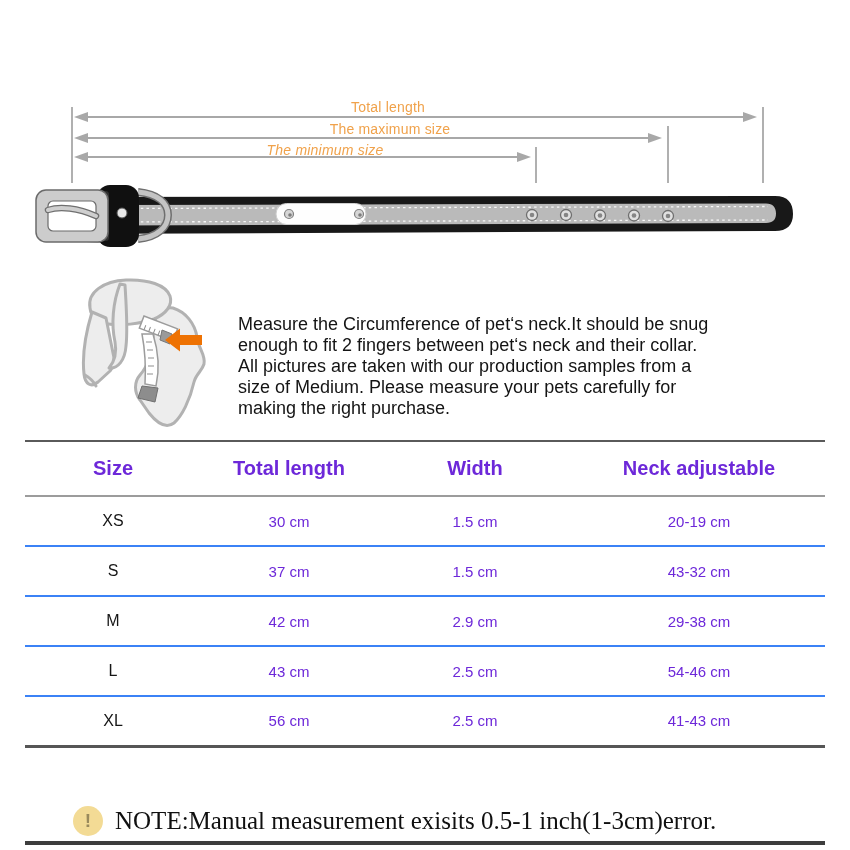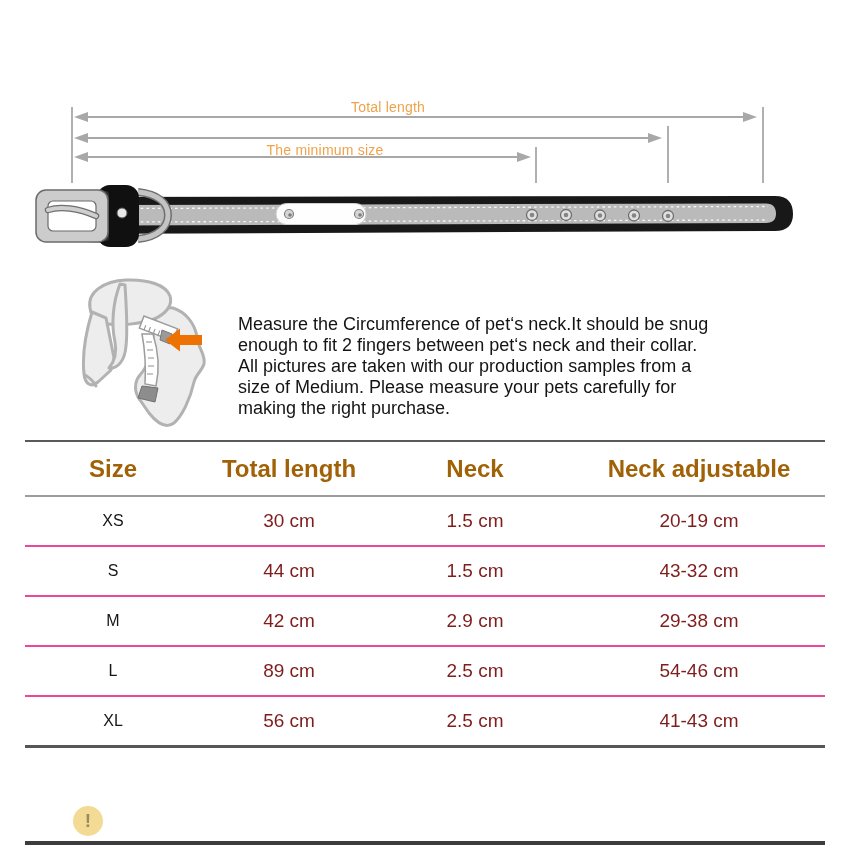--- a/index.html
+++ b/index.html
@@ -7,38 +7,38 @@
     position:relative;width:850px;height:850px;background:#ffffff;
     font-family:"Liberation Sans",sans-serif;overflow:hidden;
   }
   
   .measure-label{
     position:absolute;font-size:14px;color:#f0a24b;text-align:center;width:220px;
     letter-spacing:.2px;
   }
   #label-total{left:278px;top:99px;}
   #label-max{left:280px;top:121px;}
-  #label-min{left:215px;top:142px;}
+  #label-min{left:215px;top:142px;font-style:italic;}
   
   #arrows-svg{position:absolute;left:0;top:95px;}
   #collar-svg{position:absolute;left:0;top:170px;}
   #dog-svg{position:absolute;left:80px;top:272px;}
   
   #instructions{
     position:absolute;left:238px;top:314px;width:620px;
     font-size:18px;line-height:21px;color:#141414;white-space:pre-line;
   }
   
   #table-wrap{position:absolute;left:25px;top:440px;width:800px;}
   table.size-table{width:100%;border-collapse:collapse;table-layout:fixed;border-top:2px solid #5a5a5a;}
   table.size-table thead tr{height:55px;border-bottom:2px solid #9c9c9c;}
-  table.size-table tbody tr{height:50px;border-bottom:2px solid #ec4899;}
+  table.size-table tbody tr{height:50px;border-bottom:2px solid #3b82f6;}
   table.size-table tbody tr:last-child{border-bottom:3px solid #565656;}
-  table.size-table th{font-size:24px;font-weight:bold;color:#a16207;text-align:center;vertical-align:middle;}
-  table.size-table td{font-size:19px;color:#7f1d1d;text-align:center;vertical-align:middle;}
+  table.size-table th{font-size:20px;font-weight:bold;color:#6d28d9;text-align:center;vertical-align:middle;}
+  table.size-table td{font-size:15px;color:#6d28d9;text-align:center;vertical-align:middle;}
   table.size-table td.size-cell{font-size:16px;color:#161616;}
   
   #note-bar{
     position:absolute;left:25px;top:801px;width:800px;height:40px;
     border-bottom:4px solid #3d3d3d;display:flex;align-items:center;
   }
   #note-icon{
     width:30px;height:30px;border-radius:50%;background:#f3db95;
     display:flex;align-items:center;justify-content:center;margin-left:48px;
     color:#9a8a5c;font-weight:bold;font-size:19px;flex:0 0 auto;
@@ -47,20 +47,21 @@
     margin-left:12px;font-family:"Liberation Serif",serif;font-size:25px;color:#101010;
     white-space:nowrap;
   }
 </style>
 </head>
 <body>
 
 <div id="stage">
 
   <div class="measure-label" id="label-total">Total length</div>
+  <div class="measure-label" id="label-max">The maximum size</div>
   <div class="measure-label" id="label-min">The minimum size</div>
 
   <svg id="arrows-svg" width="850" height="95" viewBox="0 0 850 95">
     <g stroke="#a8a8a8" stroke-width="1.8" fill="none">
       <line x1="72" y1="12" x2="72" y2="88"></line>
       <line x1="763" y1="12" x2="763" y2="88"></line>
       <line x1="668" y1="31" x2="668" y2="88"></line>
       <line x1="536" y1="52" x2="536" y2="88"></line>
       <line x1="78" y1="22" x2="752" y2="22"></line>
       <line x1="78" y1="43" x2="657" y2="43"></line>
@@ -165,56 +166,57 @@
       <colgroup>
         <col style="width:22%">
           <col style="width:22%">
           <col style="width:24.5%">
           <col style="width:31.5%">
       </colgroup>
       <thead>
         <tr>
           <th>Size</th>
           <th>Total length</th>
-          <th>Neck</th>
+          <th>Width</th>
           <th>Neck adjustable</th>
         </tr>
       </thead>
       <tbody>
         <tr>
           <td class="size-cell">XS</td>
           <td>30 cm</td>
           <td>1.5 cm</td>
           <td>20-19 cm</td>
         </tr>
         <tr>
           <td class="size-cell">S</td>
-          <td>44 cm</td>
+          <td>37 cm</td>
           <td>1.5 cm</td>
           <td>43-32 cm</td>
         </tr>
         <tr>
           <td class="size-cell">M</td>
           <td>42 cm</td>
           <td>2.9 cm</td>
           <td>29-38 cm</td>
         </tr>
         <tr>
           <td class="size-cell">L</td>
-          <td>89 cm</td>
+          <td>43 cm</td>
           <td>2.5 cm</td>
           <td>54-46 cm</td>
         </tr>
         <tr>
           <td class="size-cell">XL</td>
           <td>56 cm</td>
           <td>2.5 cm</td>
           <td>41-43 cm</td>
         </tr>
       </tbody>
     </table>
   </div>
 
   <div id="note-bar">
     <div id="note-icon">!</div>
+    <div id="note-text">NOTE:Manual measurement exisits 0.5-1 inch(1-3cm)error.</div>
   </div>
 
 </div>
 
 </body></html>

